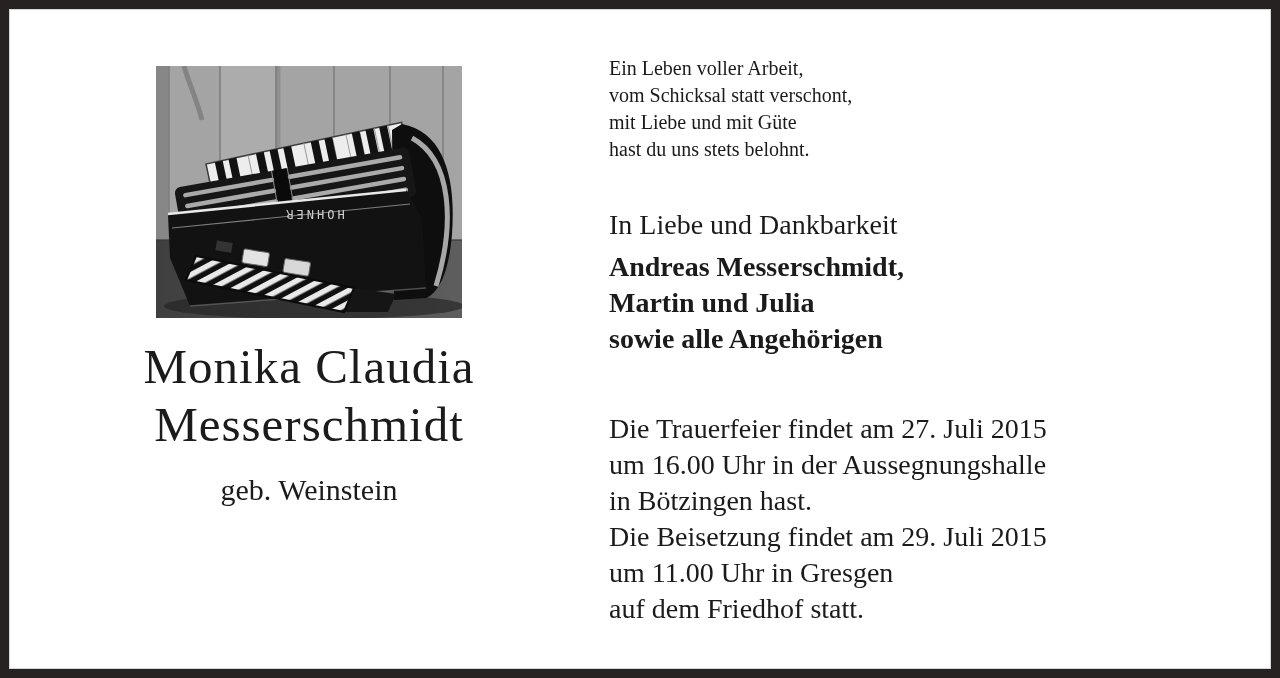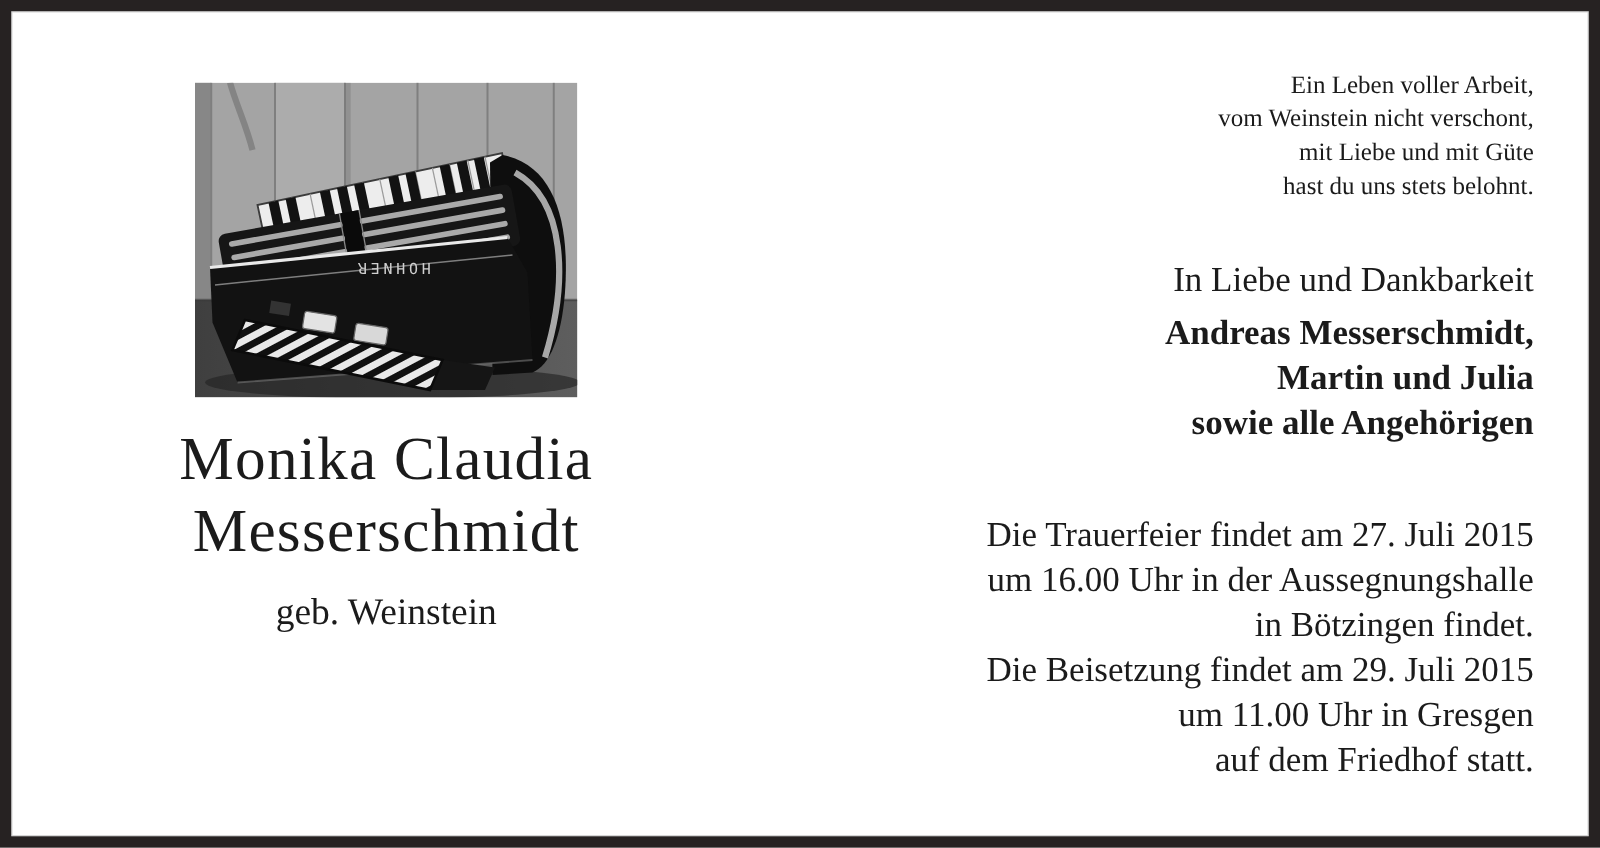--- a/index.html
+++ b/index.html
@@ -53,22 +53,22 @@
   }
   .address-line {
     margin-top: 26px;
     font-size: 24px;
     line-height: 30px;
   }
 
   
   .right-col {
     flex: 1 1 auto;
-    padding-right: 44px;
-    text-align: right;
+    padding-right: 58px;
+    text-align: left;
   }
   .poem {
     margin-top: 46px;
     font-size: 20px;
     line-height: 27px;
   }
   .condolence-intro {
     margin-top: 45px;
     font-size: 28px;
     line-height: 34px;
@@ -201,35 +201,35 @@
 
     <div class="maiden-name">geb. Weinstein</div>
 
 
   </div>
 
   <div class="right-col">
 
     <div class="poem">
       <div>Ein Leben voller Arbeit,</div>
-      <div>vom Weinstein nicht verschont,</div>
+      <div>vom Schicksal statt verschont,</div>
       <div>mit Liebe und mit Güte</div>
       <div>hast du uns stets belohnt.</div>
     </div>
 
     <div class="condolence-intro">In Liebe und Dankbarkeit</div>
 
     <div class="mourners">
       <div>Andreas Messerschmidt,</div>
       <div>Martin und Julia</div>
       <div>sowie alle Angehörigen</div>
     </div>
 
     <div class="funeral-info">
       <div>Die Trauerfeier findet am 27. Juli 2015</div>
       <div>um 16.00 Uhr in der Aussegnungshalle</div>
-      <div>in Bötzingen findet.</div>
+      <div>in Bötzingen hast.</div>
       <div>Die Beisetzung findet am 29. Juli 2015</div>
       <div>um 11.00 Uhr in Gresgen</div>
       <div>auf dem Friedhof statt.</div>
     </div>
   </div>
 </div>
 
 </body></html>

